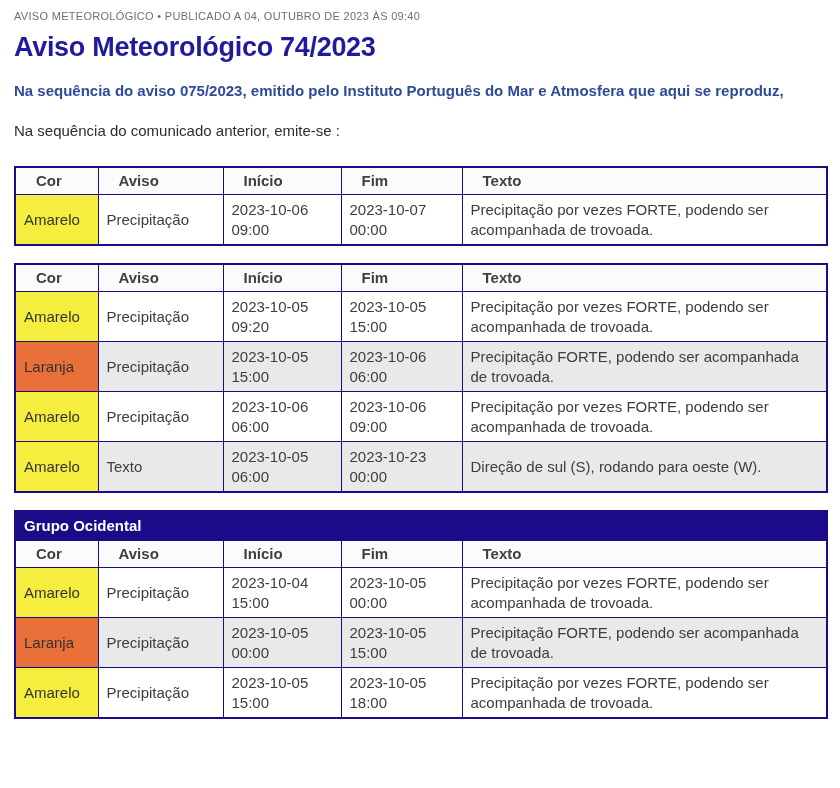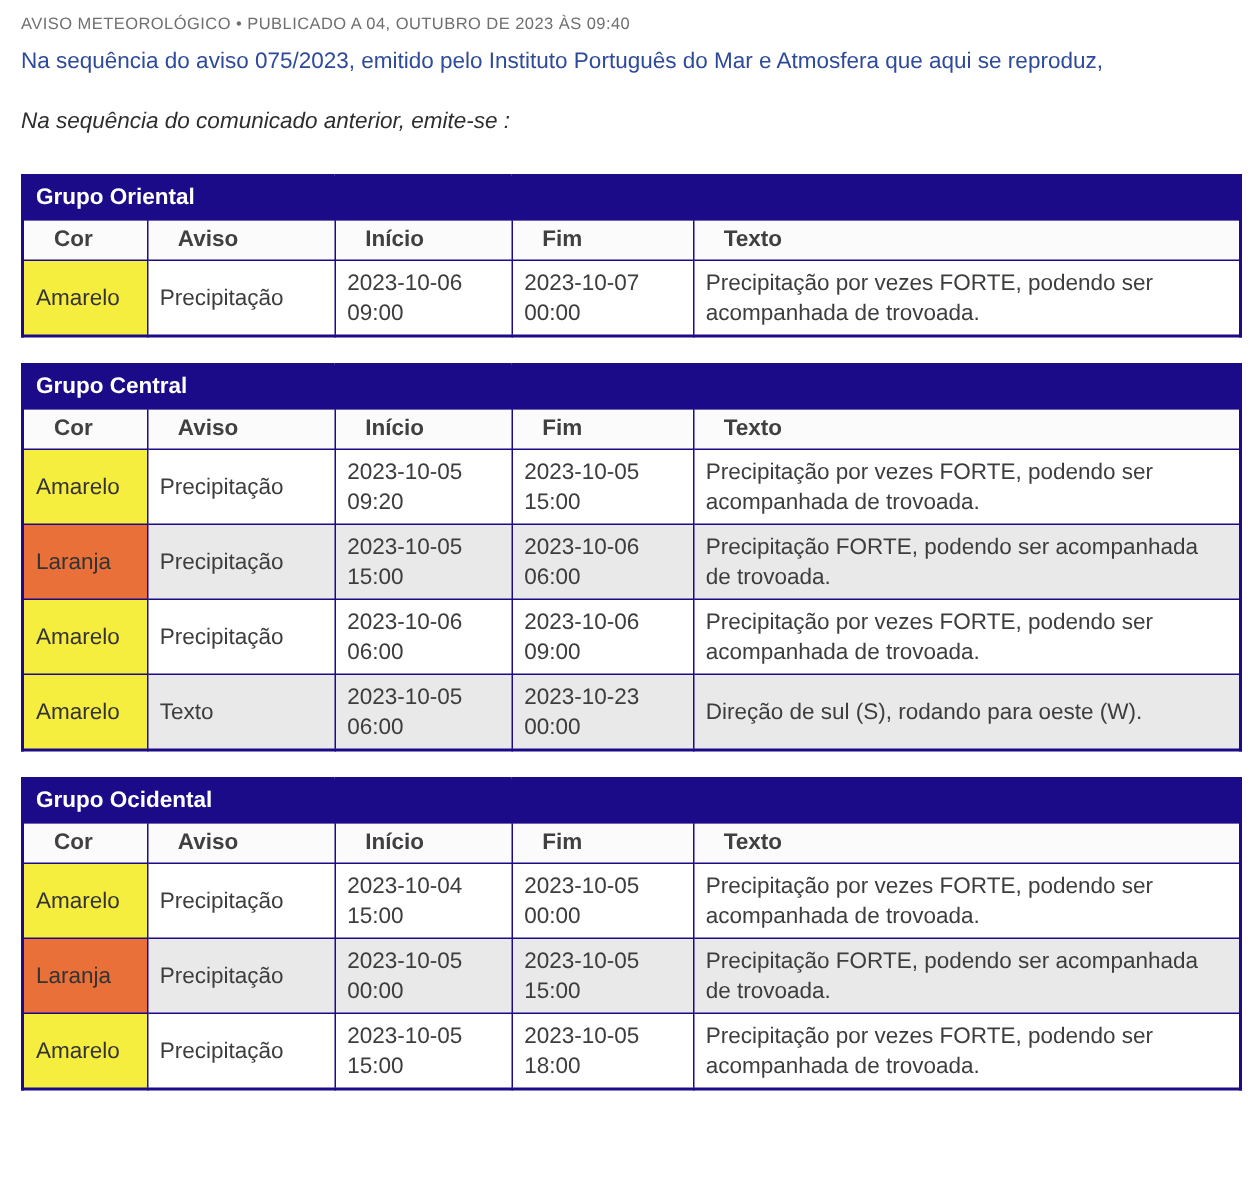--- a/index.html
+++ b/index.html
@@ -19,29 +19,28 @@
   }
   h1.title {
     color: #221a9c;
     font-size: 27px;
     font-weight: bold;
     letter-spacing: -0.3px;
     margin: 0 0 19px 0;
   }
   .subtitle {
     color: #2e4b99;
-    font-weight: normal;
+    font-weight: bold;
     font-size: 15px;
     margin: 0 0 23px 0;
   }
   .intro {
     color: #2d2d2d;
     font-size: 15px;
     margin: 0 0 27px 0;
-    font-style: italic;
   }
 
   table.warning-table {
     border-collapse: collapse;
     table-layout: fixed;
     width: 812px;
     margin: 0 0 17px 0;
     border: 2px solid #1b0b88;
   }
   col.c-cor    { width: 83px; }
@@ -80,35 +79,33 @@
   tbody tr { height: 49px; }
   tbody tr:nth-child(even) td { background: #e9e9e9; }
   td.cor-cell { color: #333333; }
 </style>
 </head>
 <body>
 
 <div class="page">
 
   <div class="meta">AVISO METEOROLÓGICO • PUBLICADO A 04, OUTUBRO DE 2023 ÀS 09:40</div>
+  <h1 class="title">Aviso Meteorológico 74/2023</h1>
   <p class="subtitle">Na sequência do aviso 075/2023, emitido pelo Instituto Português do Mar e Atmosfera que aqui se reproduz,</p>
   <p class="intro">Na sequência do comunicado anterior, emite-se :</p>
 
   <table class="warning-table">
     <colgroup>
         <col class="c-cor">
         <col class="c-aviso">
         <col class="c-inicio">
         <col class="c-fim">
         <col class="c-texto">
       </colgroup>
     <thead>
-      <tr>
-        <th class="group-header" colspan="5">Grupo Oriental</th>
-      </tr>
       <tr class="cols">
         <th>Cor</th>
         <th>Aviso</th>
         <th>Início</th>
         <th>Fim</th>
         <th>Texto</th>
       </tr>
     </thead>
     <tbody>
       <tr>
@@ -123,23 +120,20 @@
 
   <table class="warning-table">
     <colgroup>
         <col class="c-cor">
         <col class="c-aviso">
         <col class="c-inicio">
         <col class="c-fim">
         <col class="c-texto">
       </colgroup>
     <thead>
-      <tr>
-        <th class="group-header" colspan="5">Grupo Central</th>
-      </tr>
       <tr class="cols">
         <th>Cor</th>
         <th>Aviso</th>
         <th>Início</th>
         <th>Fim</th>
         <th>Texto</th>
       </tr>
     </thead>
     <tbody>
       <tr>

